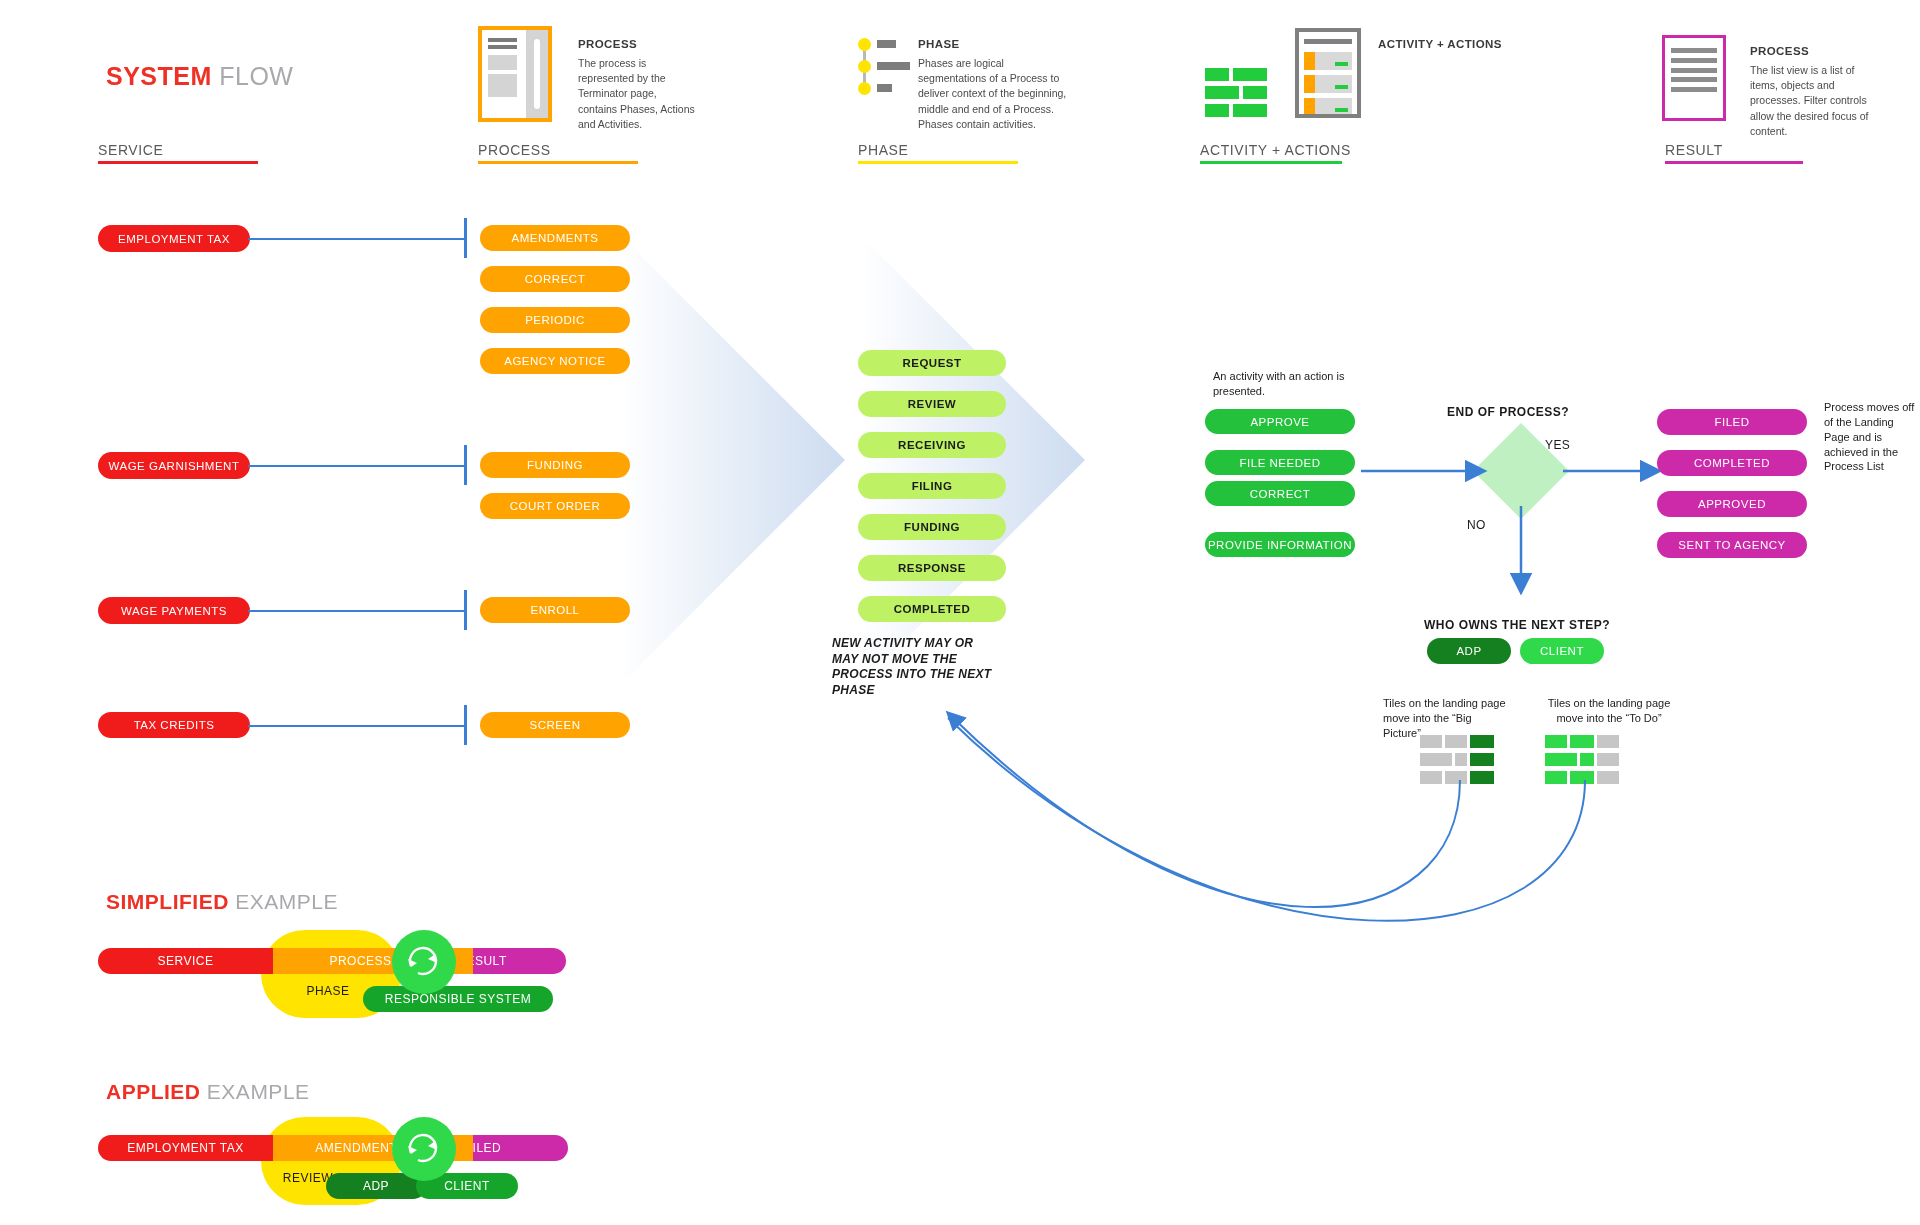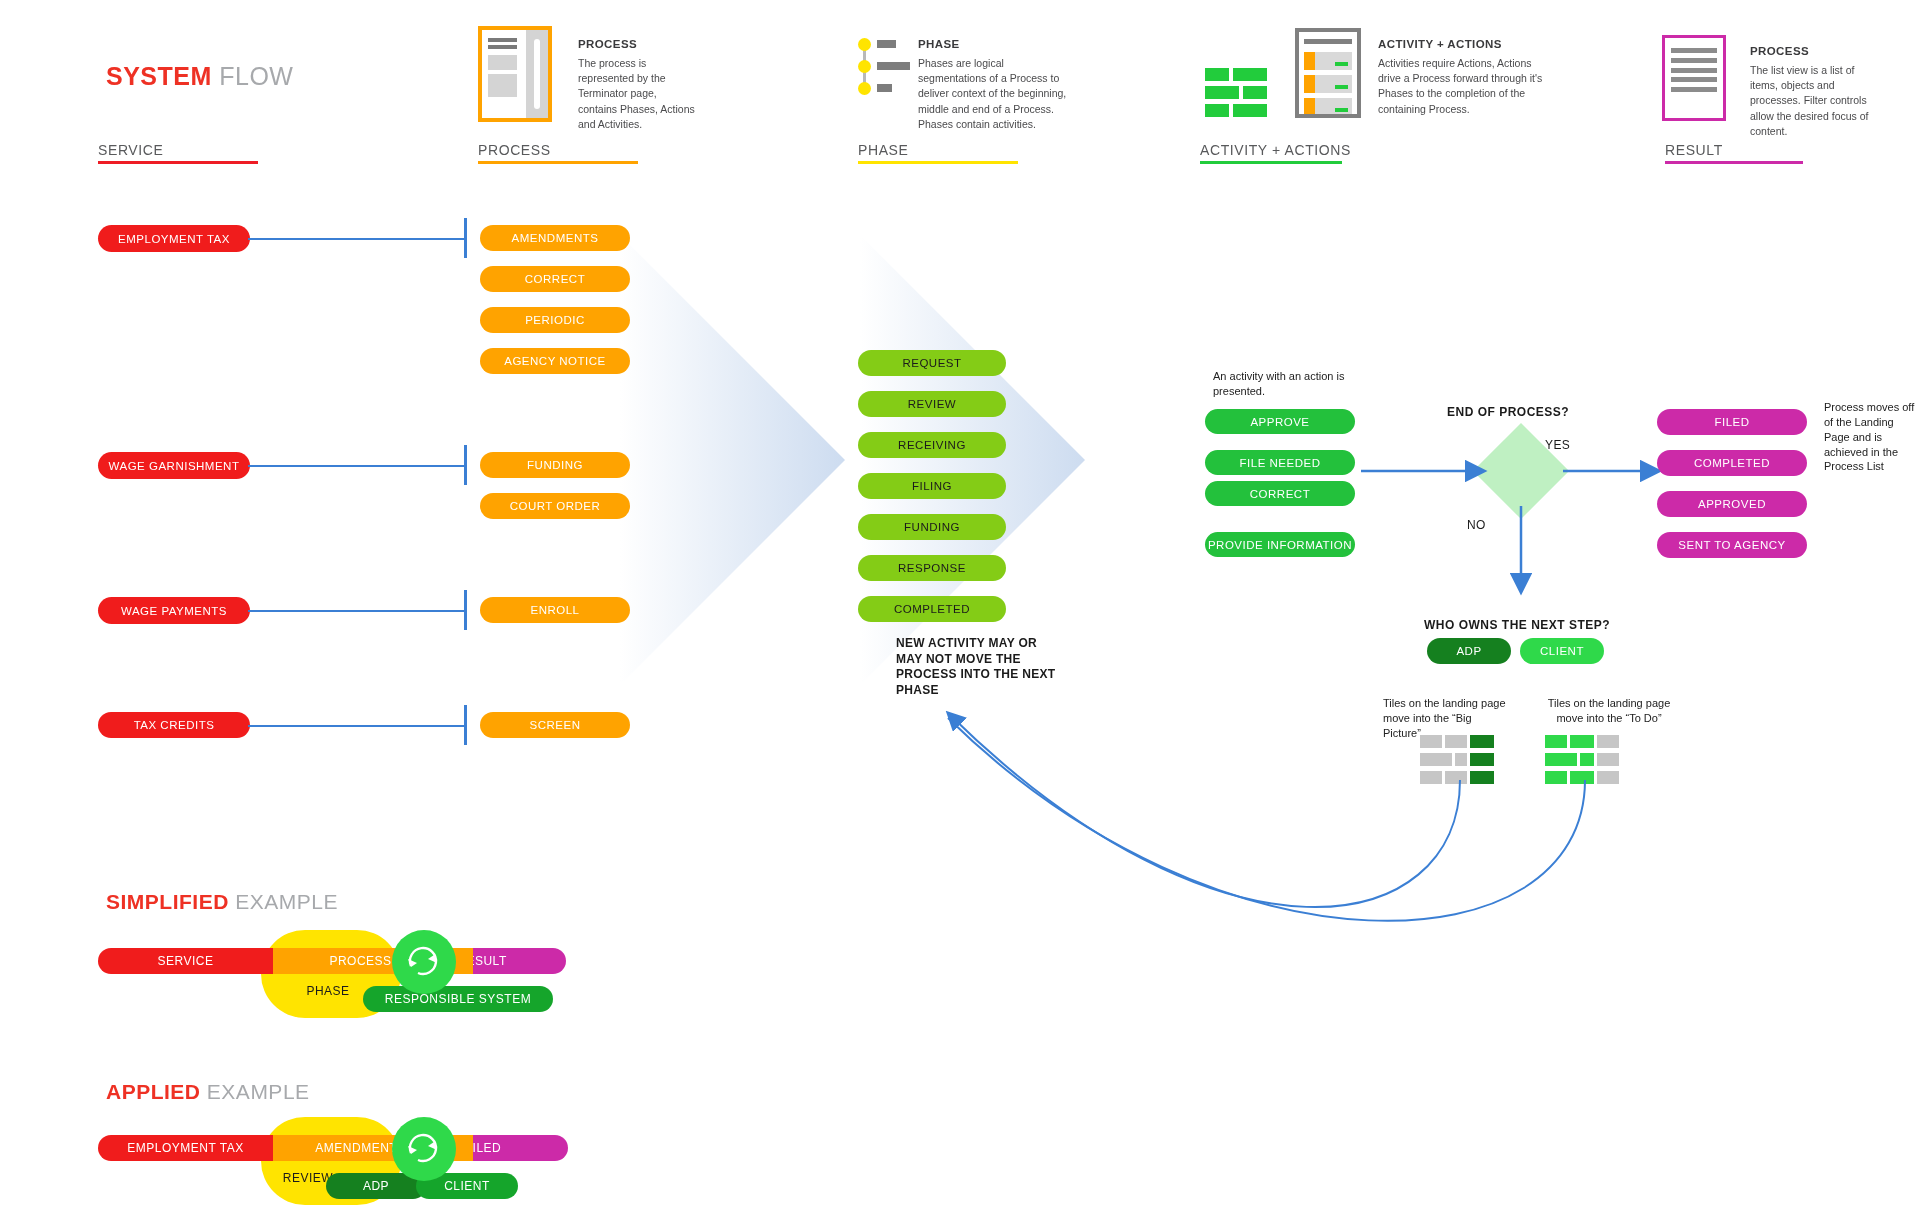--- a/index.html
+++ b/index.html
@@ -49,21 +49,21 @@
   
   .icon-list{box-sizing:border-box;border:3px solid #cc2aa8;background:#fff;}
   .icon-list span{position:absolute;left:10%;width:80%;height:5px;background:#8c8c8c;}
 
   
   .pill{position:absolute;display:flex;align-items:center;justify-content:center;
         border-radius:40px;color:#fff;font-size:11.5px;letter-spacing:.5px;
         text-align:center;box-sizing:border-box;white-space:nowrap;}
   .pill.service{background:#f01c1c;}
   .pill.process{background:#ffa300;}
-  .pill.phase{background:#84cc16;color:#1b1b1b;}
+  .pill.phase{background:#bef264;color:#1b1b1b;font-weight:bold;}
   .pill.action{background:#23c13c;}
   .pill.result{background:#cc2aa8;}
   .pill.adp{background:#15801f;}
   .pill.client{background:#2fd94a;}
 
   
   .hline{position:absolute;height:2px;background:#3b7fd4;}
   .vtick{position:absolute;width:3px;background:#3b7fd4;}
 
   
@@ -144,21 +144,20 @@
       <i></i>
       <u></u>
     </div>
   <div class="row" style="top:80%;">
       <i></i>
       <u></u>
     </div>
 </div>
 <div class="abs" style="left:1378px;top:38px;width:178px;">
   <div class="legend-title">ACTIVITY + ACTIONS</div>
-  <div class="legend-body">Activities require Actions, Actions drive a Process forward through it's Phases to the completion of the containing Process.</div>
 </div>
 
 <div class="abs icon-list" style="left:1662px;top:35px;width:64px;height:86px;">
   <span style="top:13%;"></span>
     <span style="top:25%;"></span>
     <span style="top:37%;"></span>
   <span style="top:49%;"></span>
     <span style="top:61%;"></span>
 </div>
 <div class="abs" style="left:1750px;top:45px;width:132px;">
@@ -273,21 +272,21 @@
 <div class="pill phase" style="left:858px;top:514px;width:148px;height:26px;">
     <span>FUNDING</span>
   </div>
 <div class="pill phase" style="left:858px;top:555px;width:148px;height:26px;">
     <span>RESPONSE</span>
   </div>
 <div class="pill phase" style="left:858px;top:596px;width:148px;height:26px;">
     <span>COMPLETED</span>
   </div>
 
-<div class="note-b" style="left:896px;top:636px;width:170px;">NEW ACTIVITY MAY OR MAY NOT MOVE THE PROCESS INTO THE NEXT PHASE</div>
+<div class="note-b" style="left:832px;top:636px;width:170px;font-style:italic;">NEW ACTIVITY MAY OR MAY NOT MOVE THE PROCESS INTO THE NEXT PHASE</div>
 
 <div class="note" style="left:1213px;top:369px;width:150px;">An activity with an action is presented.</div>
 
 <div class="pill action" style="left:1205px;top:409px;width:150px;height:25px;">
     <span>APPROVE</span>
   </div>
 <div class="pill action" style="left:1205px;top:450px;width:150px;height:25px;">
     <span>FILE NEEDED</span>
   </div>
 <div class="pill action" style="left:1205px;top:481px;width:150px;height:25px;">

